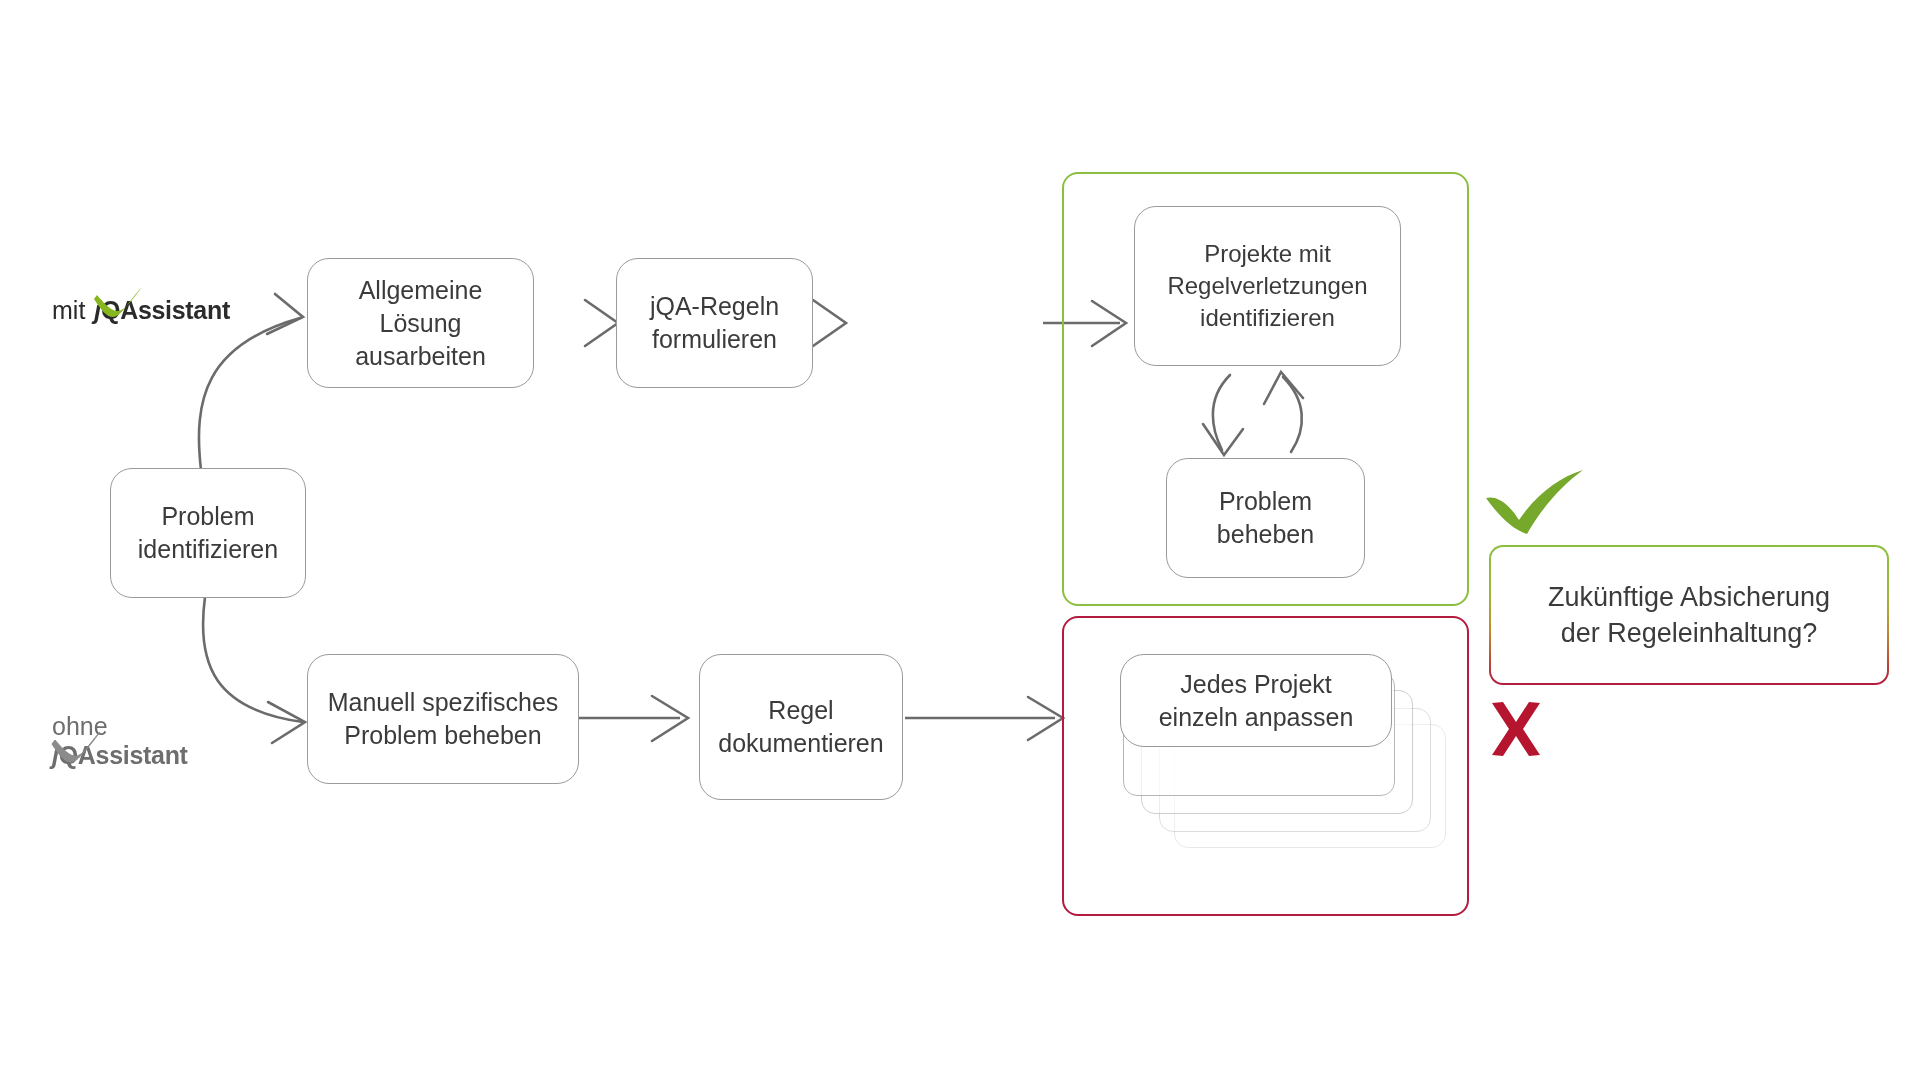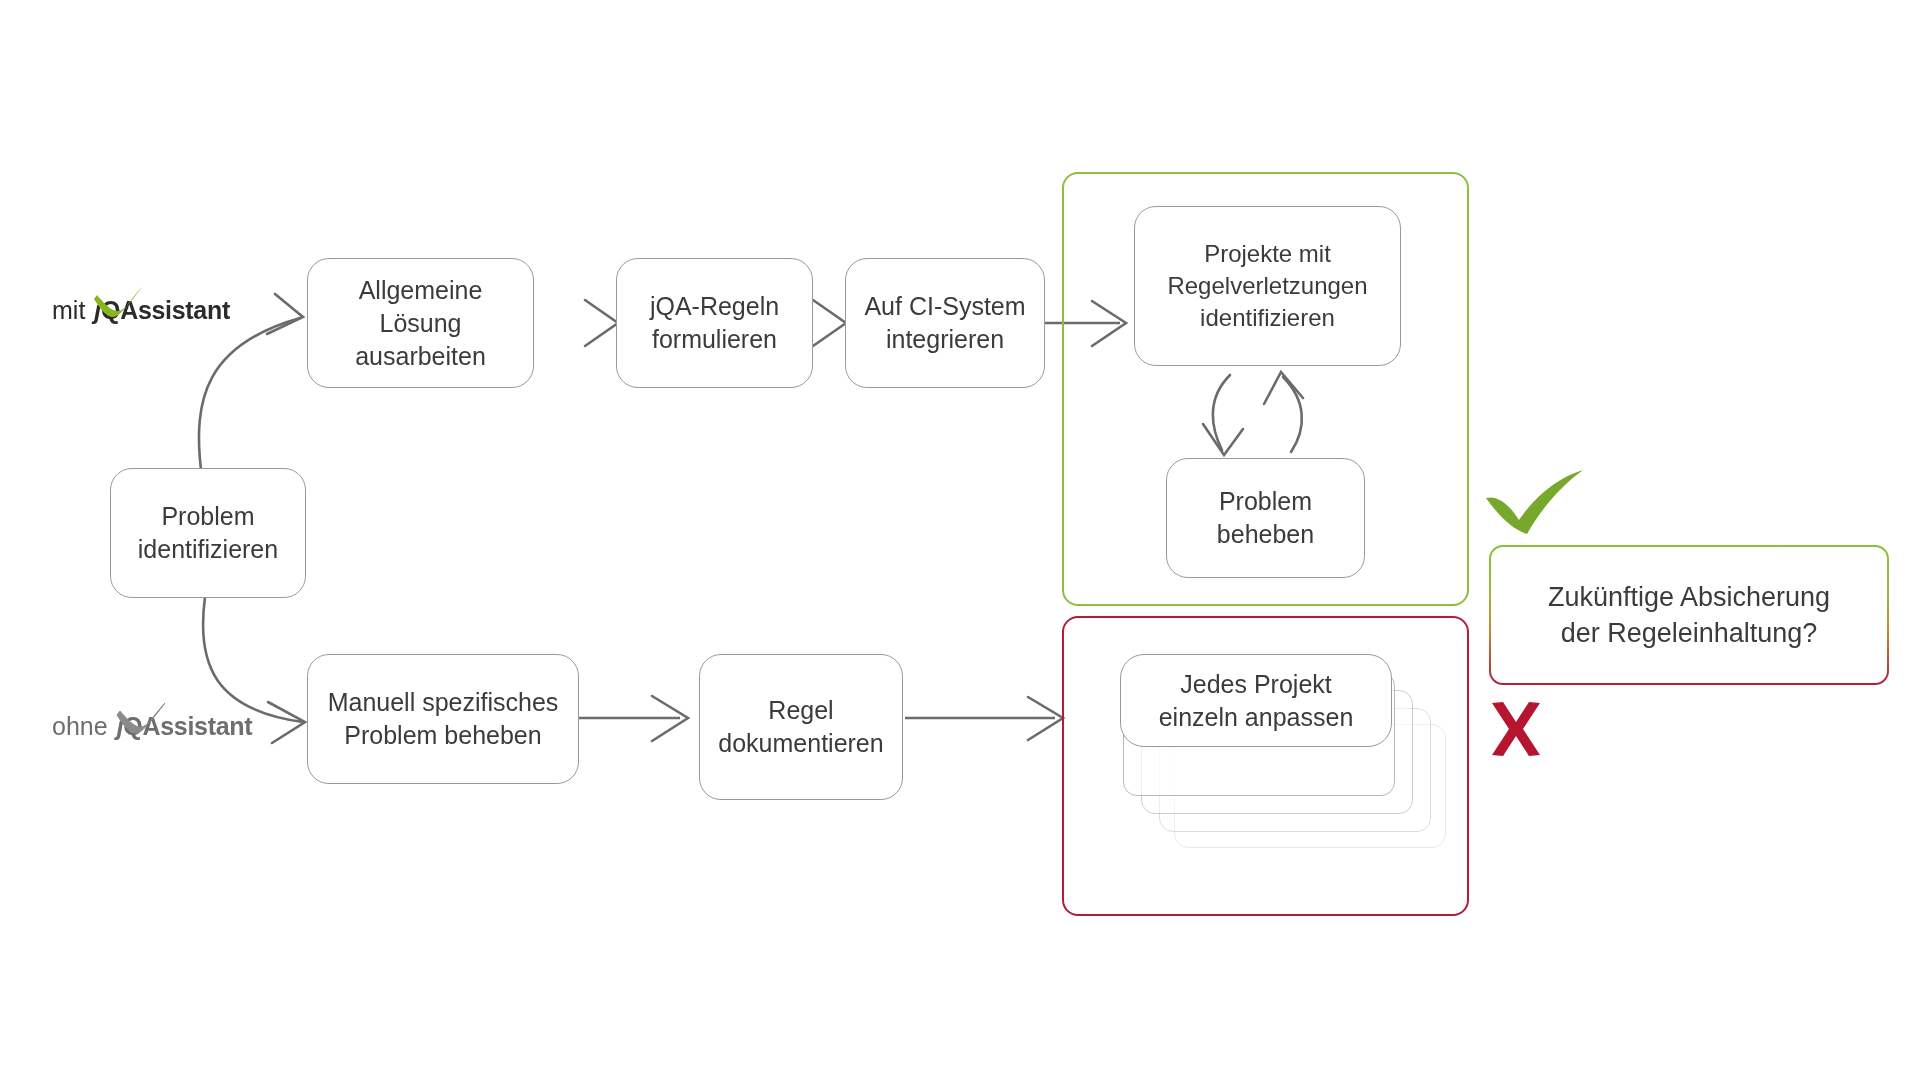--- a/index.html
+++ b/index.html
@@ -63,21 +63,21 @@
   }
   .logo-swoosh {
     position: absolute;
     left: -2px;
     top: -10px;
     width: 54px;
     height: 34px;
     pointer-events: none;
   }
   .logo-gray .logo-swoosh path { stroke: #8b8b8b; fill: #8b8b8b; }
-  .logo-gray { color: #6e6e6e; }
+  .logo-gray { color: #6e6e6e; flex-direction: column; }
   .logo-green { color: #2b2b2b; }
 
   
   .group-box {
     position: absolute;
     box-sizing: border-box;
     border-radius: 16px;
     background: transparent;
   }
   .group-green { border: 2.2px solid #8cbf3f; }
@@ -202,22 +202,20 @@
 
   <div class="node" style="left:110px; top:468px; width:196px; height:130px;">Problem
 identifizieren</div>
 
   <div class="node" style="left:307px; top:258px; width:227px; height:130px;">Allgemeine Lösung
 ausarbeiten</div>
 
   <div class="node" style="left:616px; top:258px; width:197px; height:130px;">jQA-Regeln
 formulieren</div>
 
-  <div class="node" style="left:845px; top:258px; width:200px; height:130px;">Auf CI-System
-integrieren</div>
 
   <div class="group-box group-green" style="left:1062px; top:172px; width:407px; height:434px;"></div>
 
   <div class="node" style="left:1134px; top:206px; width:267px; height:160px; font-size:24px;">Projekte mit
 Regelverletzungen
 identifizieren</div>
 
   <div class="node" style="left:1166px; top:458px; width:199px; height:120px;">Problem
 beheben</div>
 

